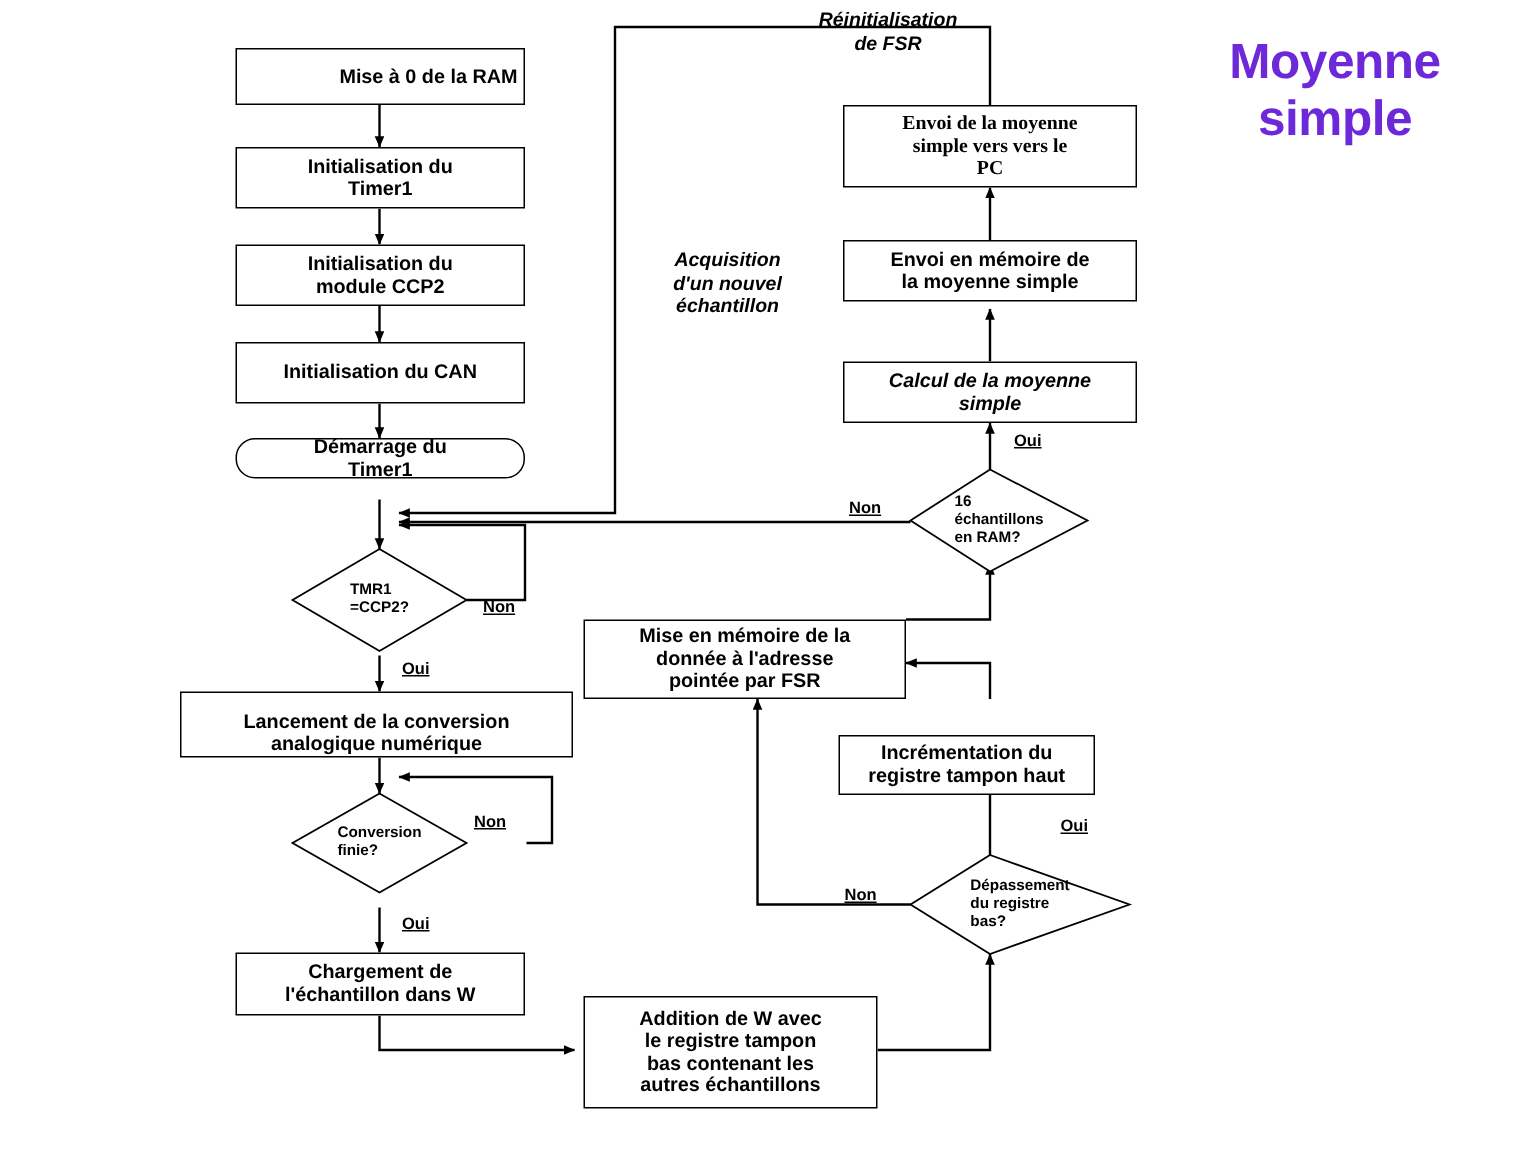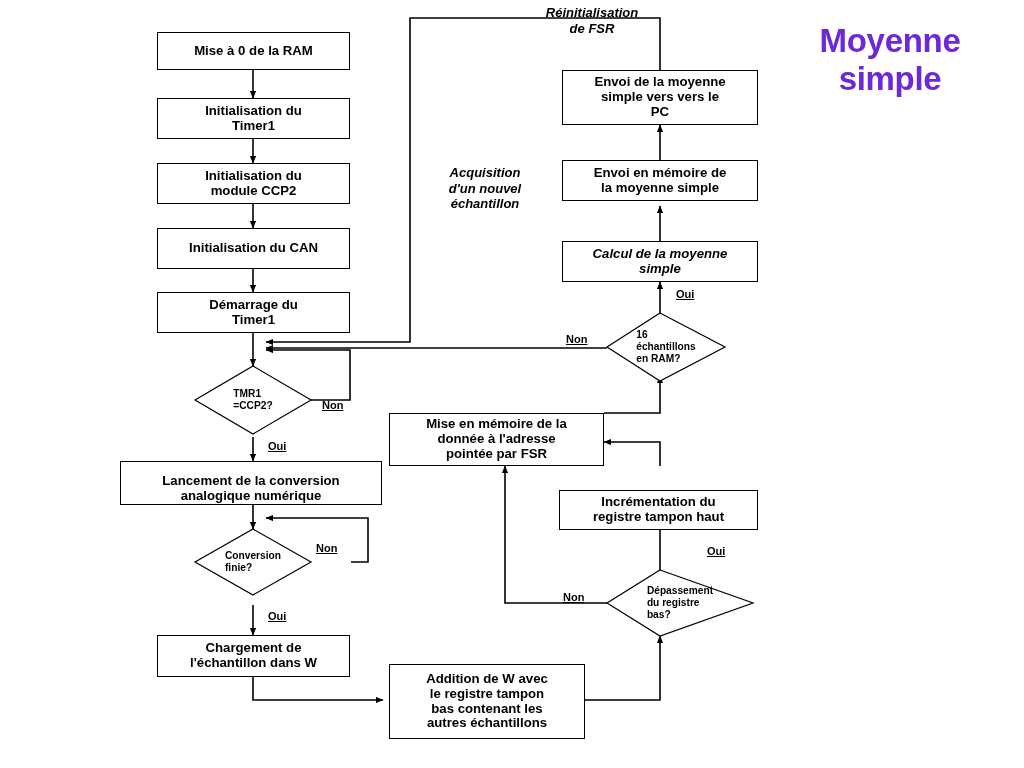--- a/index.html
+++ b/index.html
@@ -81,39 +81,39 @@
       <polygon points="253,366 311,400 253,434 195,400"></polygon>
       <polygon points="253,529 311,562 253,595 195,562"></polygon>
       <polygon points="660,570 753,603 660,636 607,603"></polygon>
       <polygon points="660,313 725,347 660,381 607,347"></polygon>
     </g>
   </svg>
 
   <div id="title" style="left: 770px; top: 22px; width: 240px; color: #6d28d9; white-space: pre-line;">Moyenne
 simple</div>
 
-  <div class="node proc" style="left:157px;top:32px;width:193px;height:38px;">
+  <div class="node proc" style="left:157px;top:32px;width:193px;height:38px;justify-content:flex-end;">
     <span class="t" style="white-space: pre-line;">Mise à 0 de la RAM</span>
     </div>
 
   <div class="node proc" style="left:157px;top:98px;width:193px;height:41px;">
     <span class="t" style="white-space: pre-line;">Initialisation du
 Timer1</span>
     </div>
 
   <div class="node proc" style="left:157px;top:163px;width:193px;height:41px;">
     <span class="t" style="white-space: pre-line;">Initialisation du
 module CCP2</span>
     </div>
 
   <div class="node proc" style="left:157px;top:228px;width:193px;height:41px;">
     <span class="t" style="white-space: pre-line;">Initialisation du CAN</span>
     </div>
 
-  <div class="node proc" style="left:157px;top:292px;width:193px;height:41px;">
+  <div class="node proc" style="left:157px;top:292px;width:193px;height:27px;border-radius:13px;">
     <span class="t" style="white-space: pre-line;">Démarrage du
 Timer1</span>
     </div>
 
   <div class="node proc" style="left:120px;top:461px;width:262px;height:44px;">
     <span class="t" style="white-space: pre-line; margin-top: 12px;">Lancement de la conversion
 analogique numérique</span>
     </div>
 
   <div class="node proc" style="left:157px;top:635px;width:193px;height:42px;">
@@ -121,21 +121,21 @@
 l'échantillon dans W</span>
     </div>
 
   <div class="node proc" style="left:389px;top:664px;width:196px;height:75px;">
     <span class="t" style="white-space: pre-line;">Addition de W avec
 le registre tampon
 bas contenant les
 autres échantillons</span>
     </div>
 
-  <div class="node proc" style="left:559px;top:490px;width:199px;height:40px;">
+  <div class="node proc" style="left:559px;top:490px;width:171px;height:40px;">
     <span class="t" style="white-space: pre-line;">Incrémentation du
 registre tampon haut</span>
     </div>
 
   <div class="node proc" style="left:389px;top:413px;width:215px;height:53px;">
     <span class="t" style="white-space: pre-line;">Mise en mémoire de la
 donnée à l'adresse
 pointée par FSR</span>
     </div>
 
@@ -143,21 +143,21 @@
     <span class="t" style="white-space: pre-line; font-style: italic;">Calcul de la moyenne
 simple</span>
     </div>
 
   <div class="node proc" style="left:562px;top:160px;width:196px;height:41px;">
     <span class="t" style="white-space: pre-line;">Envoi en mémoire de
 la moyenne simple</span>
     </div>
 
   <div class="node proc" style="left:562px;top:70px;width:196px;height:55px;">
-    <span class="t" style="white-space: pre-line;">Envoi de la moyenne
+    <span class="t" style="white-space: pre-line; font-family: Liberation Serif, serif;">Envoi de la moyenne
 simple vers vers le
 PC</span>
     </div>
 
   <div class="dec" style="left:195px;top:366px;width:116px;height:68px;">
     <div class="dlabel" style="white-space: pre-line;">TMR1
 =CCP2?</div>
     </div>
 
   <div class="dec" style="left:195px;top:529px;width:116px;height:66px;">

